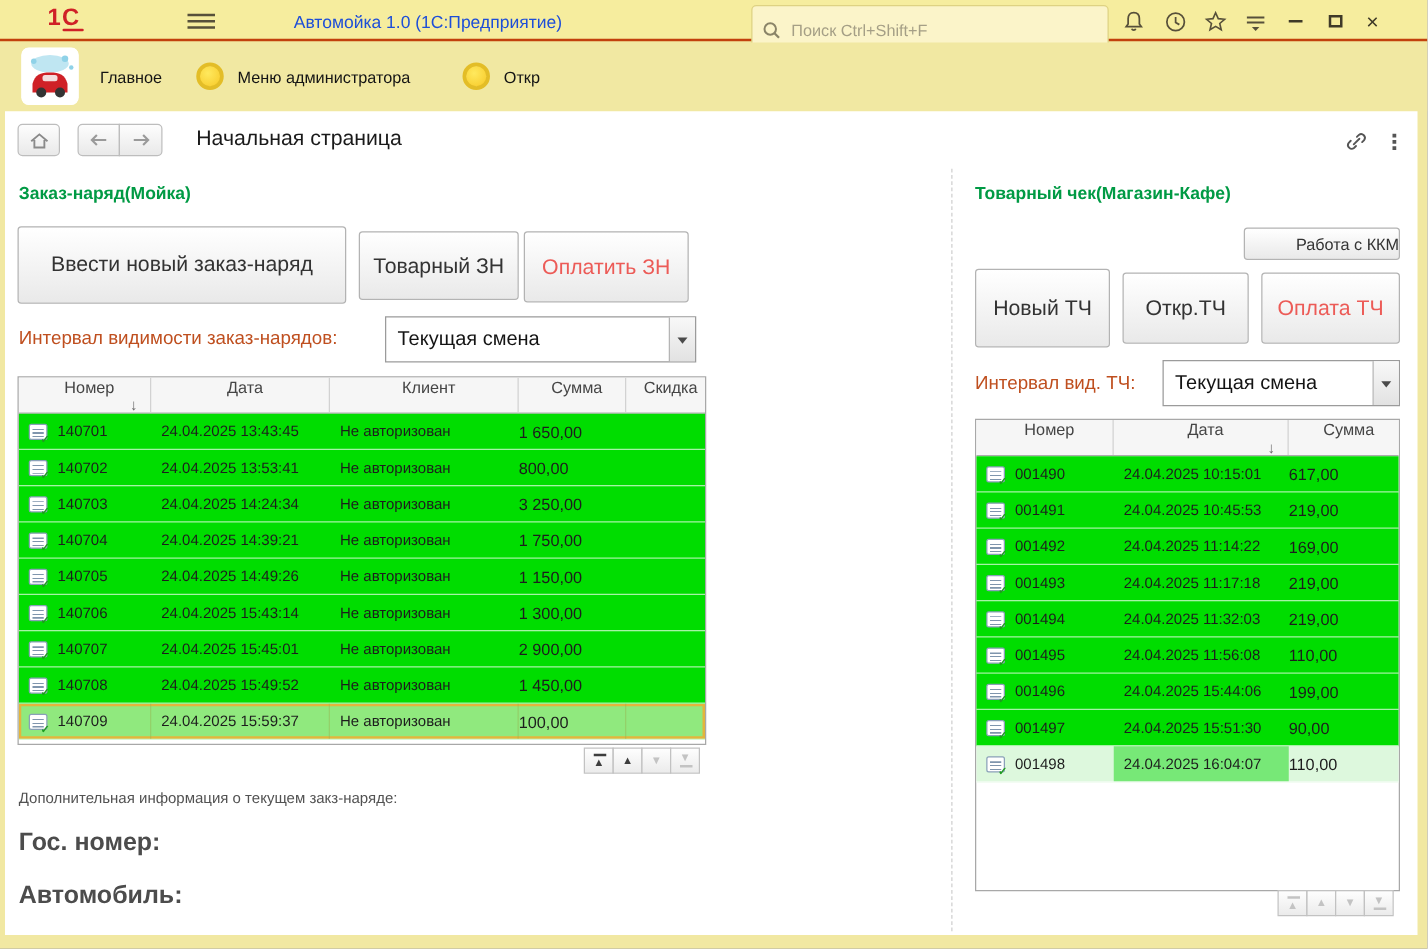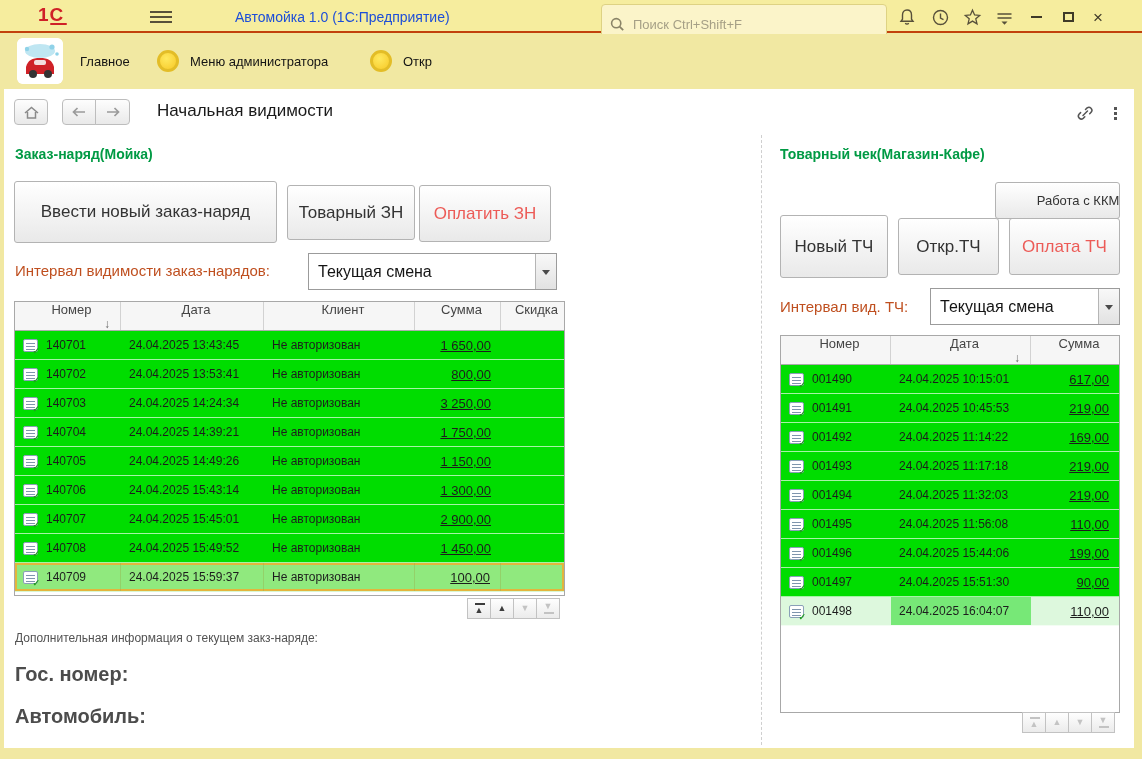--- a/index.html
+++ b/index.html
@@ -46,21 +46,21 @@
 
   .panel-heading{position:absolute;font-size:14px;font-weight:bold;color:var(--heading-green,#009A44);}
   #left-heading{left:15px;top:146px;}
   #right-heading{left:780px;top:146px;}
 
   .btn{position:absolute;border:1px solid #b3b3b3;border-radius:3px;background:linear-gradient(#ffffff,#e9e9e9);color:#333;display:flex;align-items:center;justify-content:center;cursor:pointer;white-space:nowrap;}
   .btn.red{color:var(--pay-red,#EC5B57);}
   #btn-zn-new {left:14px; top:181px;width:263px;height:62px;font-size:17px;}
   #btn-zn-open{left:287px;top:185px;width:128px;height:55px;font-size:17px;}
   #btn-zn-pay {left:419px;top:185px;width:132px;height:57px;font-size:17px;}
-  #btn-kkm    {left:995px;top:182px;width:125px;height:37px;font-size:13px;padding-left:47px;}
+  #btn-kkm    {left:995px;top:182px;width:125px;height:26px;font-size:13px;padding-left:47px;}
   #btn-tch-new {left:780px; top:215px;width:108px;height:63px;font-size:17px;}
   #btn-tch-open{left:898px; top:218px;width:101px;height:57px;font-size:17px;}
   #btn-tch-pay {left:1009px;top:218px;width:111px;height:57px;font-size:17px;}
 
   .interval-label{position:absolute;font-size:15px;color:var(--label-orange,#BF4F1F);white-space:nowrap;}
   #lbl-left-interval{left:15px;top:262px;}
   #lbl-right-interval{left:780px;top:298px;}
 
   .combo{position:absolute;height:37px;background:#fff;border:1px solid #9b9b9b;display:flex;cursor:pointer;}
   #combo-left{left:308px;top:253px;width:249px;}
@@ -81,21 +81,21 @@
   .th:last-child{border-right:none;}
   .sort{margin-left:auto;margin-right:10px;color:#6a6a6a;font-size:12px;}
   .trow{height:29px;background:var(--row-green,#00DD00);border-bottom:1px solid rgba(255,255,255,.65);cursor:pointer;}
   .trow.selected{background:var(--selected-row-green,#90E97E);box-shadow:inset 0 0 0 2px var(--selected-row-border,#E3B53C);}
   .trow.selected .td{border-right:1px solid rgba(150,180,80,.45);}
   .trow.selected .td:last-child{border-right:none;}
   #right-table .trow.selected{background:var(--selected-row-light,#DDF8DD);box-shadow:none;}
   #right-table .trow.selected .td{border-right:none;}
   .focus-cell{background:var(--focus-cell-green,#77E877);}
   .td{display:flex;align-items:center;padding-left:8px;font-size:12px;color:#1d1d1d;overflow:hidden;white-space:nowrap;}
-  .td-sum{justify-content:flex-end;padding-right:10px;padding-left:0;font-size:13px;text-decoration:underline;}
+  .td-sum{justify-content:flex-start;padding-right:10px;padding-left:0;font-size:13px;}
   .doc-icon{width:15px;height:13px;background:#fff;border:1px solid #8aa0b8;border-radius:2px;position:relative;display:inline-block;margin-right:8px;flex:none;}
   .doc-icon::before{content:"";position:absolute;left:2px;right:2px;top:3px;height:7px;
     background:repeating-linear-gradient(to bottom,#7f95ad 0 1px,transparent 1px 3px);}
   .doc-icon::after{content:"✓";position:absolute;right:-3px;bottom:-5px;color:#1f9d1f;font-size:9px;font-weight:bold;}
 
   .tnav{position:absolute;display:flex;}
   #left-tnav{left:468px;top:598px;}
   #right-tnav{left:1023px;top:712px;}
   .tnav-btn{width:24px;height:21px;border:1px solid #c2c2c2;background:linear-gradient(#fefefe,#ebebeb);display:flex;align-items:center;justify-content:center;position:relative;margin-left:-1px;cursor:pointer;}
   .tnav-btn .tri{font-size:9px;line-height:1;color:#3d3d3d;}
@@ -200,21 +200,21 @@
   <div class="tool-btn" id="btn-back">
     <svg width="16" height="12" viewBox="0 0 16 12">
         <path d="M14 6H3M6.5 2L2.5 6l4 4" fill="none" stroke="#9a9a9a" stroke-width="1.7"></path>
       </svg>
   </div>
   <div class="tool-btn" id="btn-fwd">
     <svg width="16" height="12" viewBox="0 0 16 12">
         <path d="M2 6h11M9.5 2l4 4-4 4" fill="none" stroke="#9a9a9a" stroke-width="1.7"></path>
       </svg>
   </div>
-  <div id="page-title">Начальная видимости</div>
+  <div id="page-title">Начальная страница</div>
   <div class="tool-btn" id="link-btn">
     <svg width="20" height="18" viewBox="0 0 20 18">
         <g fill="none" stroke="#555" stroke-width="1.5" stroke-linecap="round">
           <path d="M8 11.5l4.5-4.5"></path>
           <path d="M10.5 5.5l1.6-1.6a3 3 0 014.2 4.2l-1.6 1.6"></path>
           <path d="M9.8 12.8l-1.6 1.6a3 3 0 01-4.2-4.2l1.6-1.6"></path>
         </g>
       </svg>
   </div>
   <div class="tool-btn" id="dots-btn">

